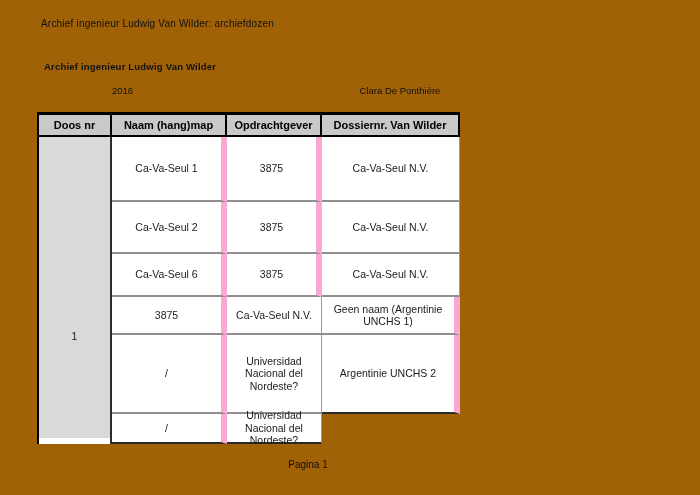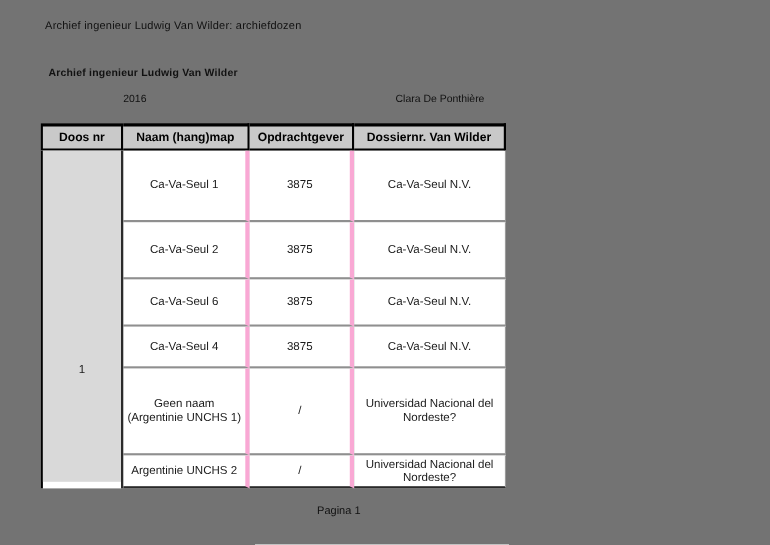--- a/index.html
+++ b/index.html
@@ -4,21 +4,21 @@
 <style>
   html, body {
     margin: 0;
     padding: 0;
     background: #ffffff;
   }
   #page {
     position: relative;
     width: 700px;
     height: 495px;
-    background: #737373;
+    background: #a16207;
     font-family: "Liberation Sans", sans-serif;
     color: #1a1a1a;
     overflow: hidden;
   }
 
   
   .page-header-line {
     position: absolute;
     left: 41px;
     top: 18px;
@@ -102,21 +102,21 @@
   }
 
   .td {
     display: flex;
     align-items: center;
     justify-content: center;
     text-align: center;
     font-size: 10.5px;
     line-height: 1.18;
     padding: 0 4px;
-    border-right: 4px solid #f9a8d4;
+    border-right: 6px solid #f9a8d4;
     border-bottom: 2px solid #8f8f8f;
     color: #1a1a1a;
     background: #ffffff;
   }
   .td.c2 { padding: 0 2px; }
   .td.c4 { border-right: 1px solid #9a9a9a; padding: 0 5px; }
   .td.lastrow { border-bottom: 2px solid #2a2a2a; }
 
   
   .page-footer {
@@ -159,21 +159,20 @@
     <div class="td c4">Ca-Va-Seul N.V.</div>
 
     <div class="td c2">Ca-Va-Seul 2</div>
     <div class="td c3">3875</div>
     <div class="td c4">Ca-Va-Seul N.V.</div>
 
     <div class="td c2">Ca-Va-Seul 6</div>
     <div class="td c3">3875</div>
     <div class="td c4">Ca-Va-Seul N.V.</div>
 
-    <div class="td c2">Ca-Va-Seul 4</div>
     <div class="td c3">3875</div>
     <div class="td c4">Ca-Va-Seul N.V.</div>
 
     <div class="td c2">Geen naam (Argentinie UNCHS 1)</div>
     <div class="td c3">/</div>
     <div class="td c4">Universidad Nacional del Nordeste?</div>
 
     <div class="td c2 lastrow">Argentinie UNCHS 2</div>
     <div class="td c3 lastrow">/</div>
     <div class="td c4 lastrow">Universidad Nacional del Nordeste?</div>

